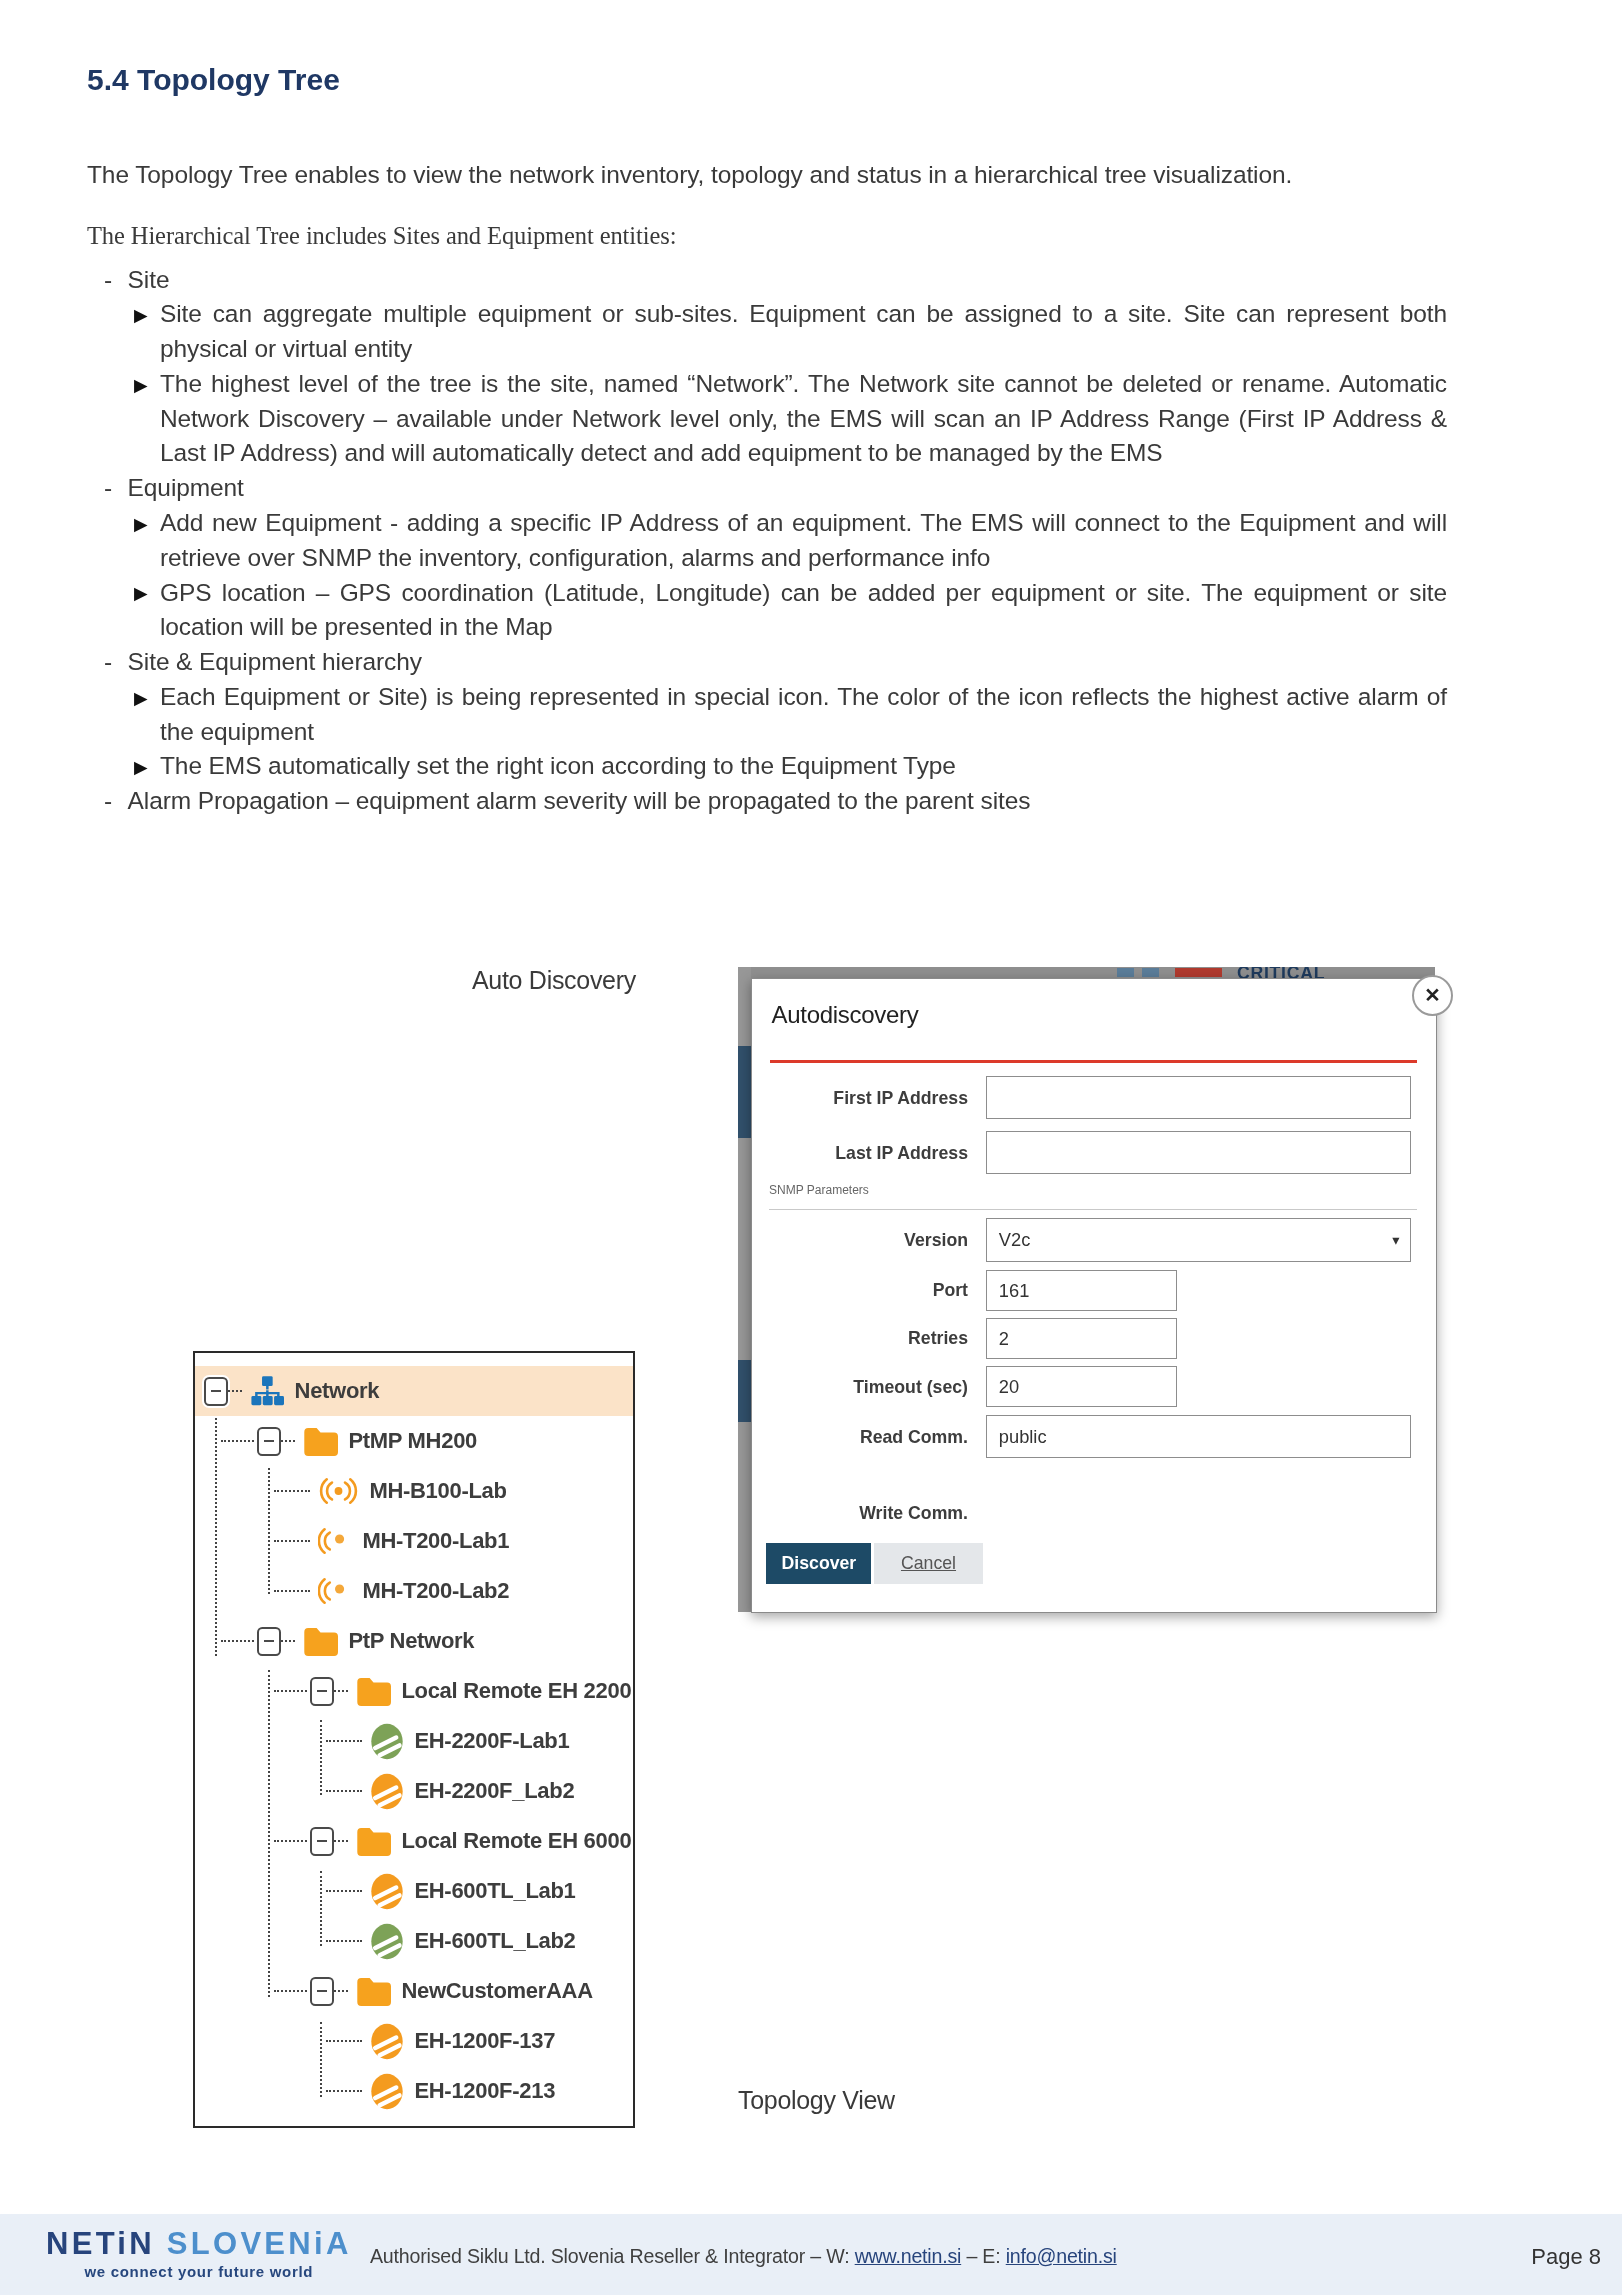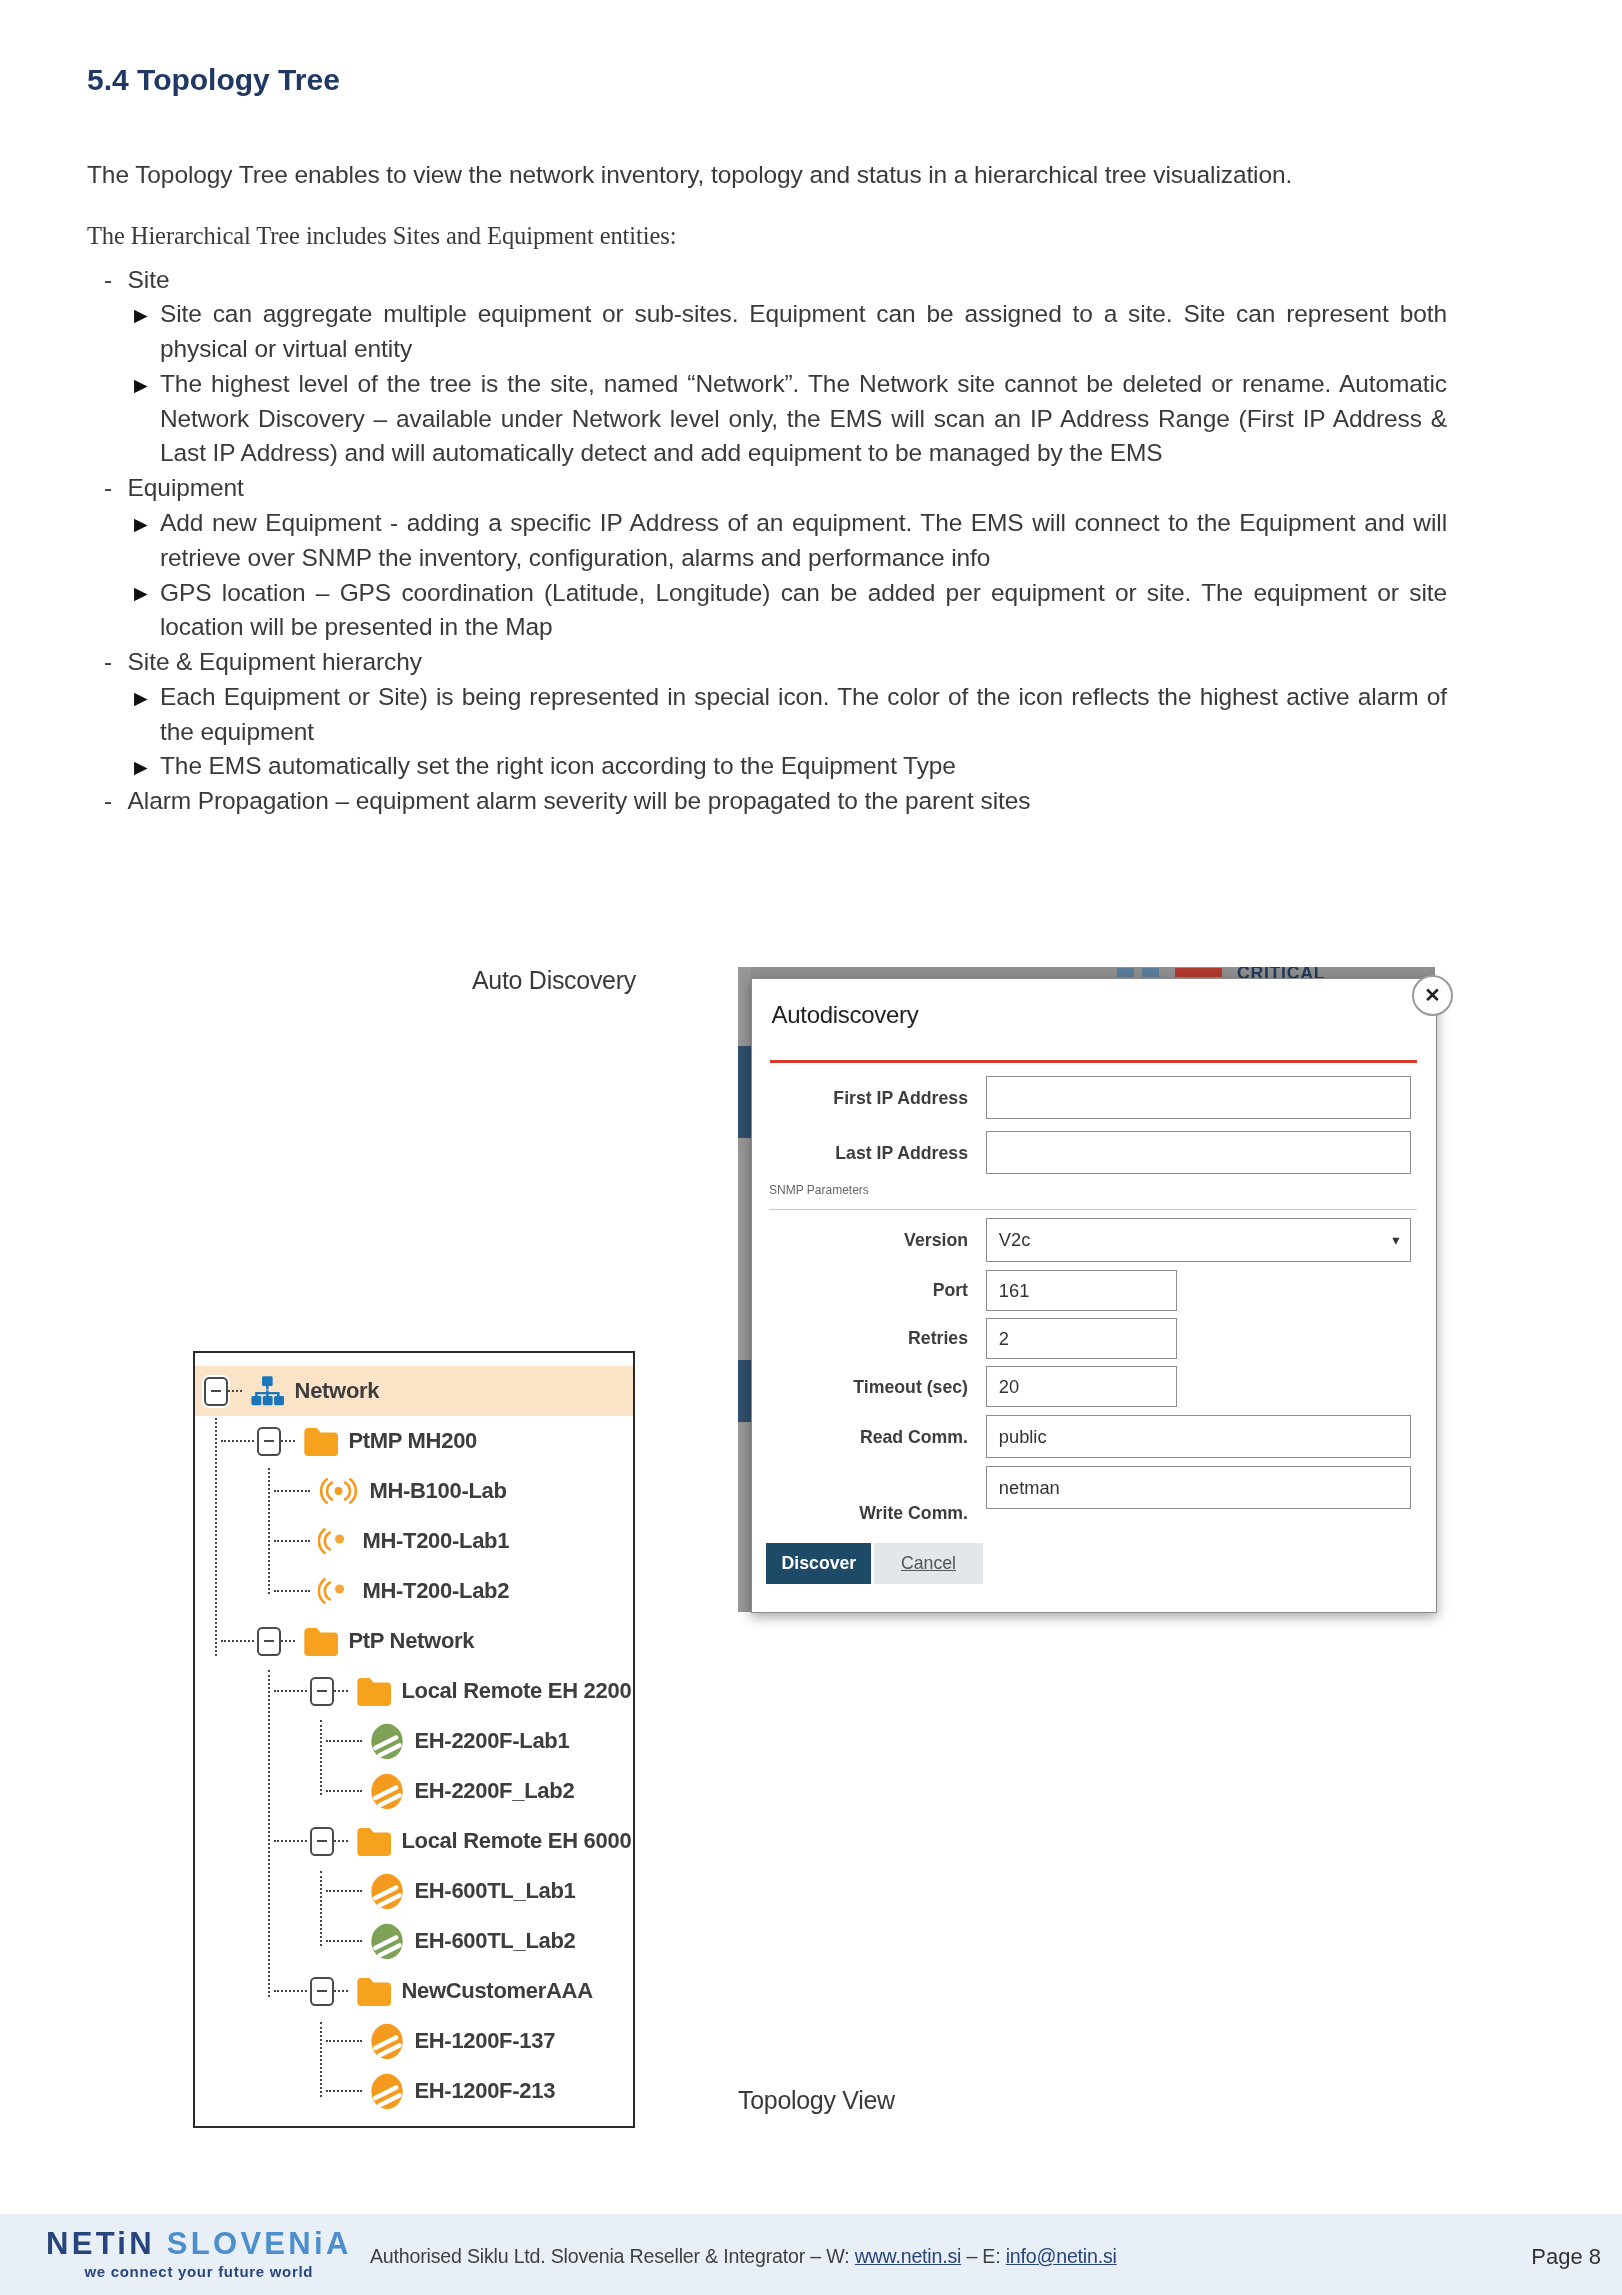--- a/index.html
+++ b/index.html
@@ -169,21 +169,20 @@
   <span class="dlg-label" style="top:349px;">Retries</span>
   <input class="dlg-input small" style="top: 339px;" value="2">
 
   <span class="dlg-label" style="top:398px;">Timeout (sec)</span>
   <input class="dlg-input small" style="top: 387px;" value="20">
 
   <span class="dlg-label" style="top:448px;">Read Comm.</span>
   <input class="dlg-input wide" style="top: 436px; height: 43px;" value="public">
 
   <span class="dlg-label" style="top:477px;margin-top:47px;">Write Comm.</span>
-  <input class="dlg-input wide" style="top: 487px; height: 43px;" value="netman">
 
   <div class="dlg-btn" id="btn-discover">Discover</div>
   <div class="dlg-btn" id="btn-cancel">Cancel</div>
 </div>
 <div class="abs" id="dlg-close">✕</div>
 
 <div class="abs" id="tree-panel">
 
   <div class="rail" style="left:19.6px;top:65px;height:238px;"></div>
   <div class="rail" style="left:73px;top:115px;height:126px;"></div>

